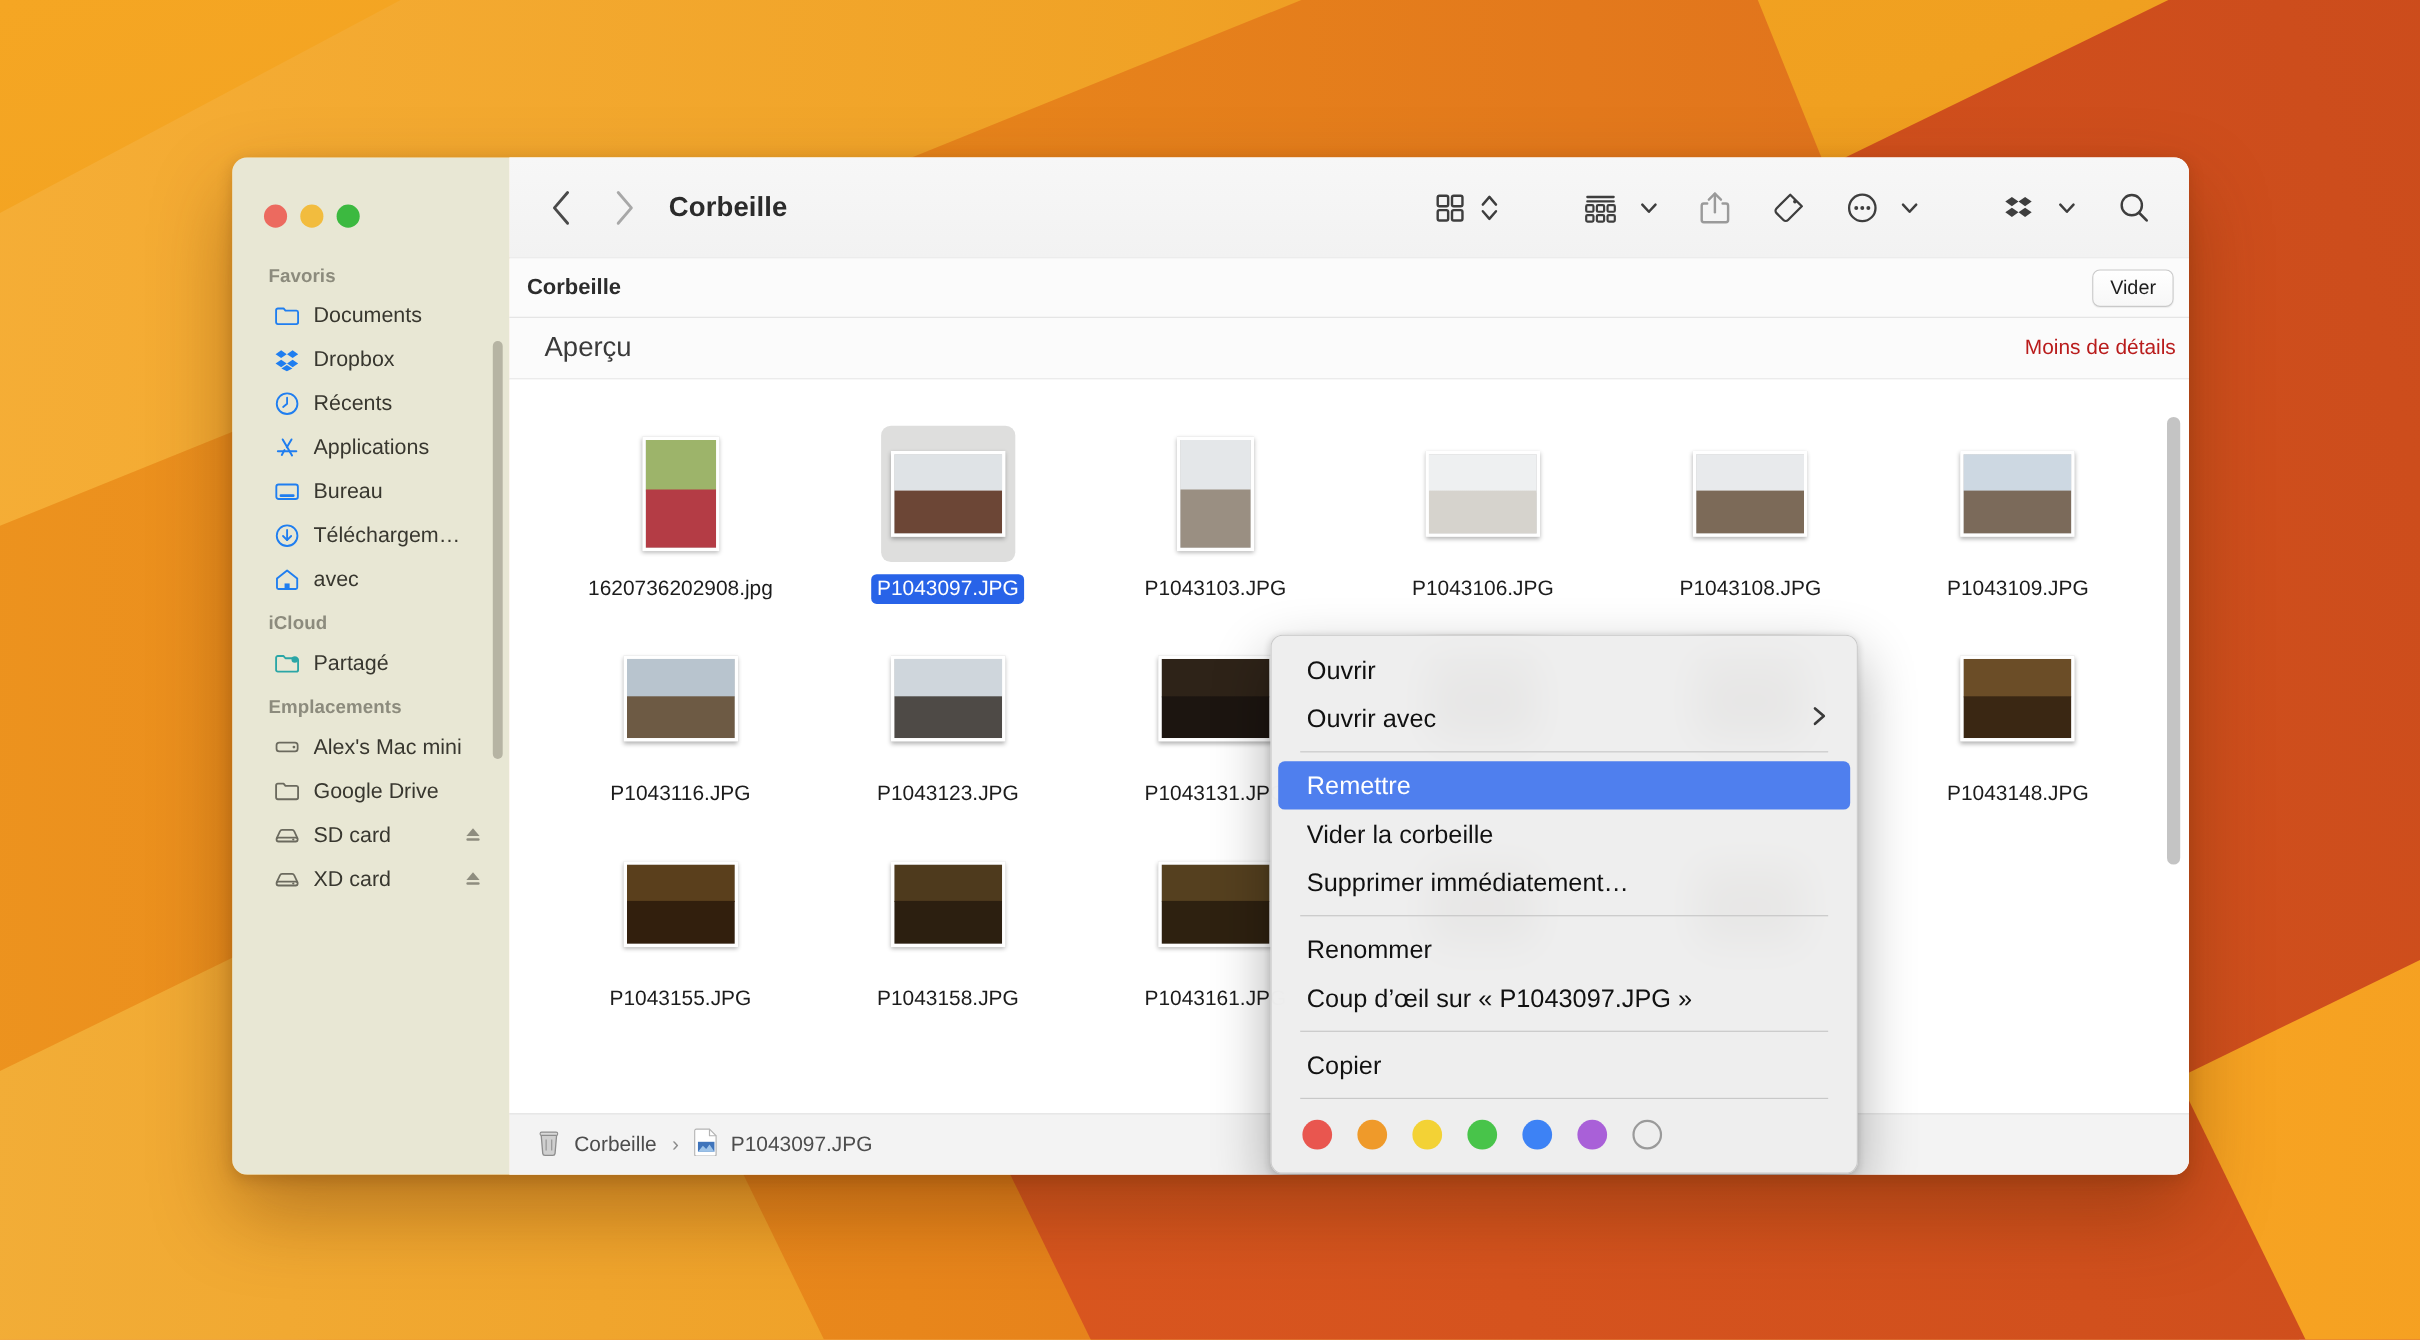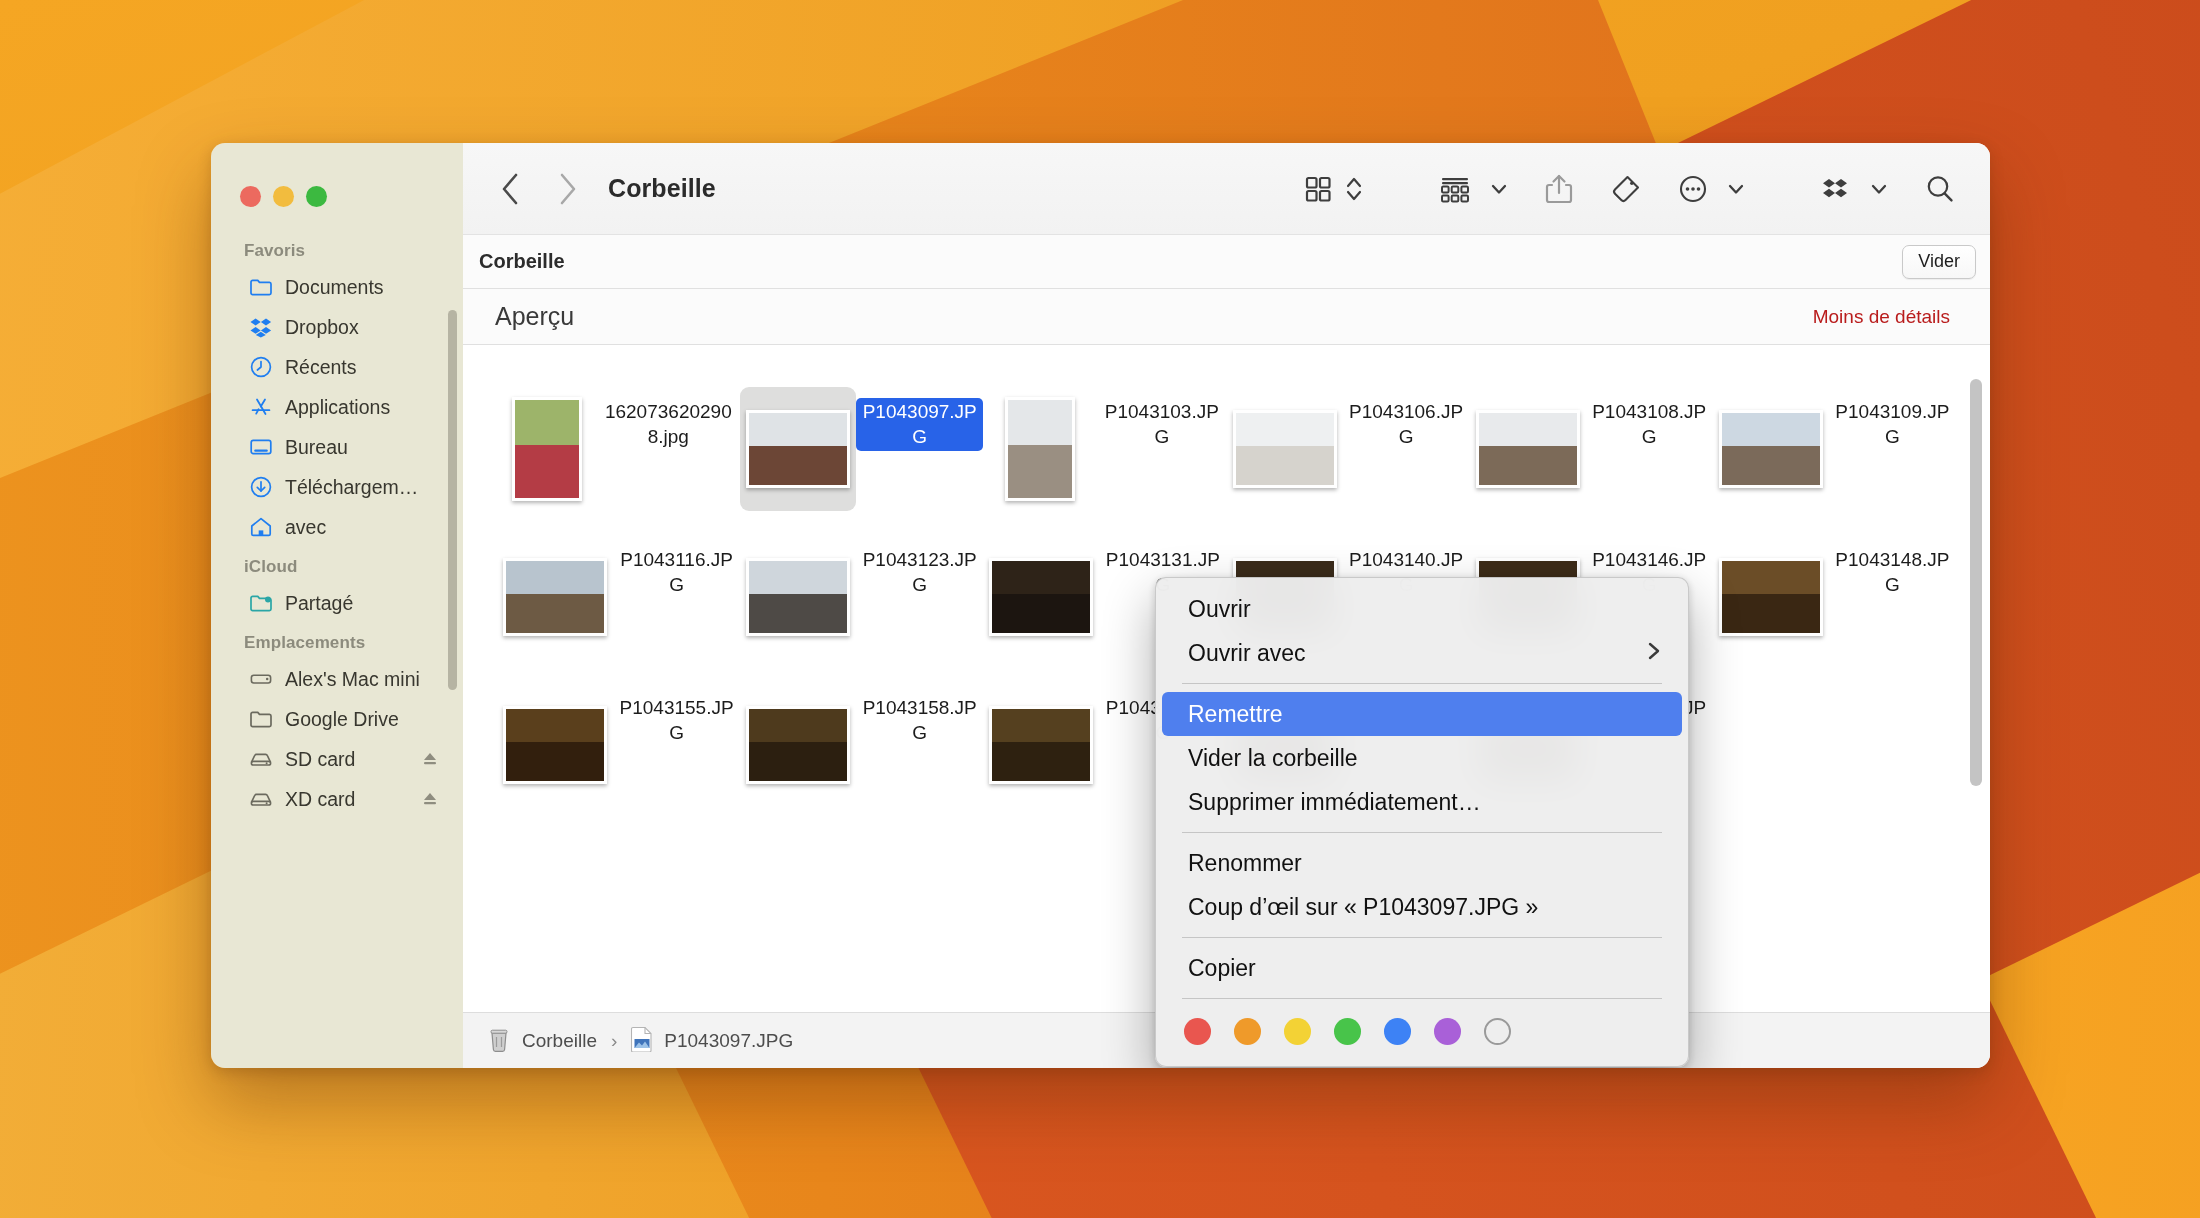--- a/index.html
+++ b/index.html
@@ -197,21 +197,21 @@
   }
 
   
   #apercu-bar {
     height: 56px;
     flex: 0 0 56px;
     background: #fbfbfb;
     border-bottom: 1px solid #e0e0e0;
     display: flex;
     align-items: center;
-    padding: 0 40px 0 32px;
+    padding: 0 12px 0 32px;
   }
   #apercu-title {
     font-size: 25px;
     color: #3a3a3a;
   }
   #apercu-more {
     margin-left: auto;
     font-size: 19px;
     color: #b91c1c;
     cursor: default;
@@ -225,22 +225,22 @@
     background: #ffffff;
   }
   #icon-grid {
     display: grid;
     grid-template-columns: repeat(6, 1fr);
     padding: 26px 34px 0 34px;
     row-gap: 8px;
   }
   .grid-cell {
     display: flex;
-    flex-direction: row;
-    align-items: flex-start;
+    flex-direction: column;
+    align-items: center;
     padding-top: 16px;
     cursor: default;
   }
   .thumb-wrap {
     width: 122px; height: 124px;
     display: flex; align-items: center; justify-content: center;
     border-radius: 9px;
     padding: 6px;
   }
   .grid-cell.selected .thumb-wrap { background: #dededd; }

